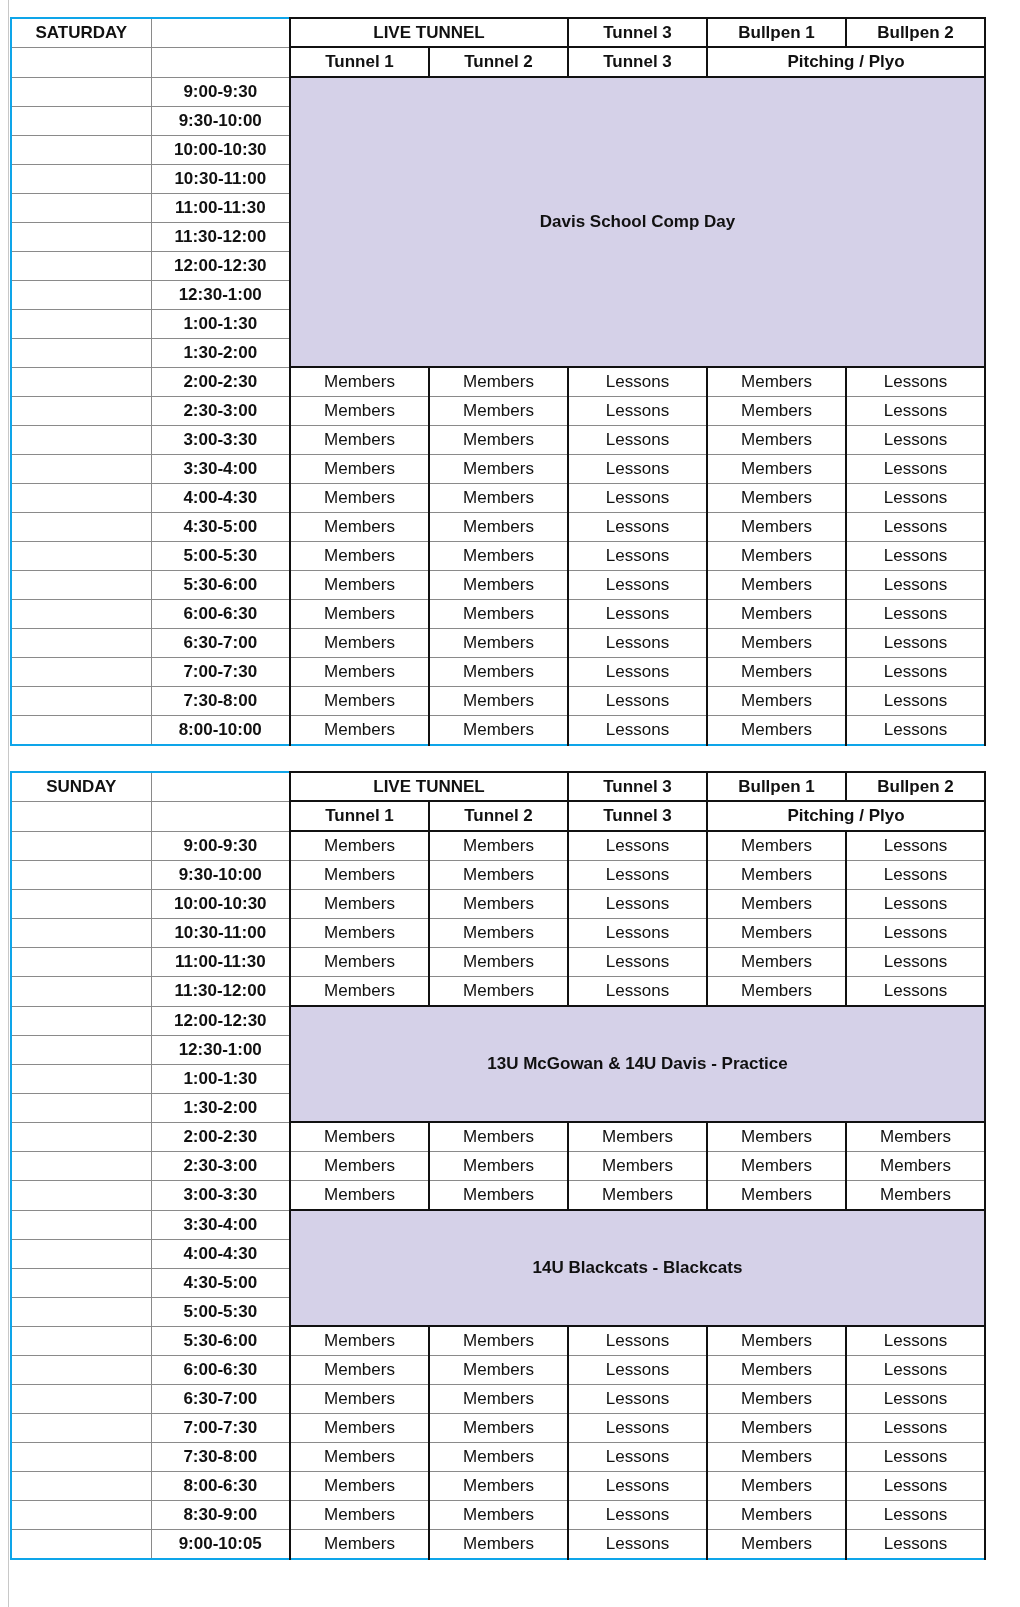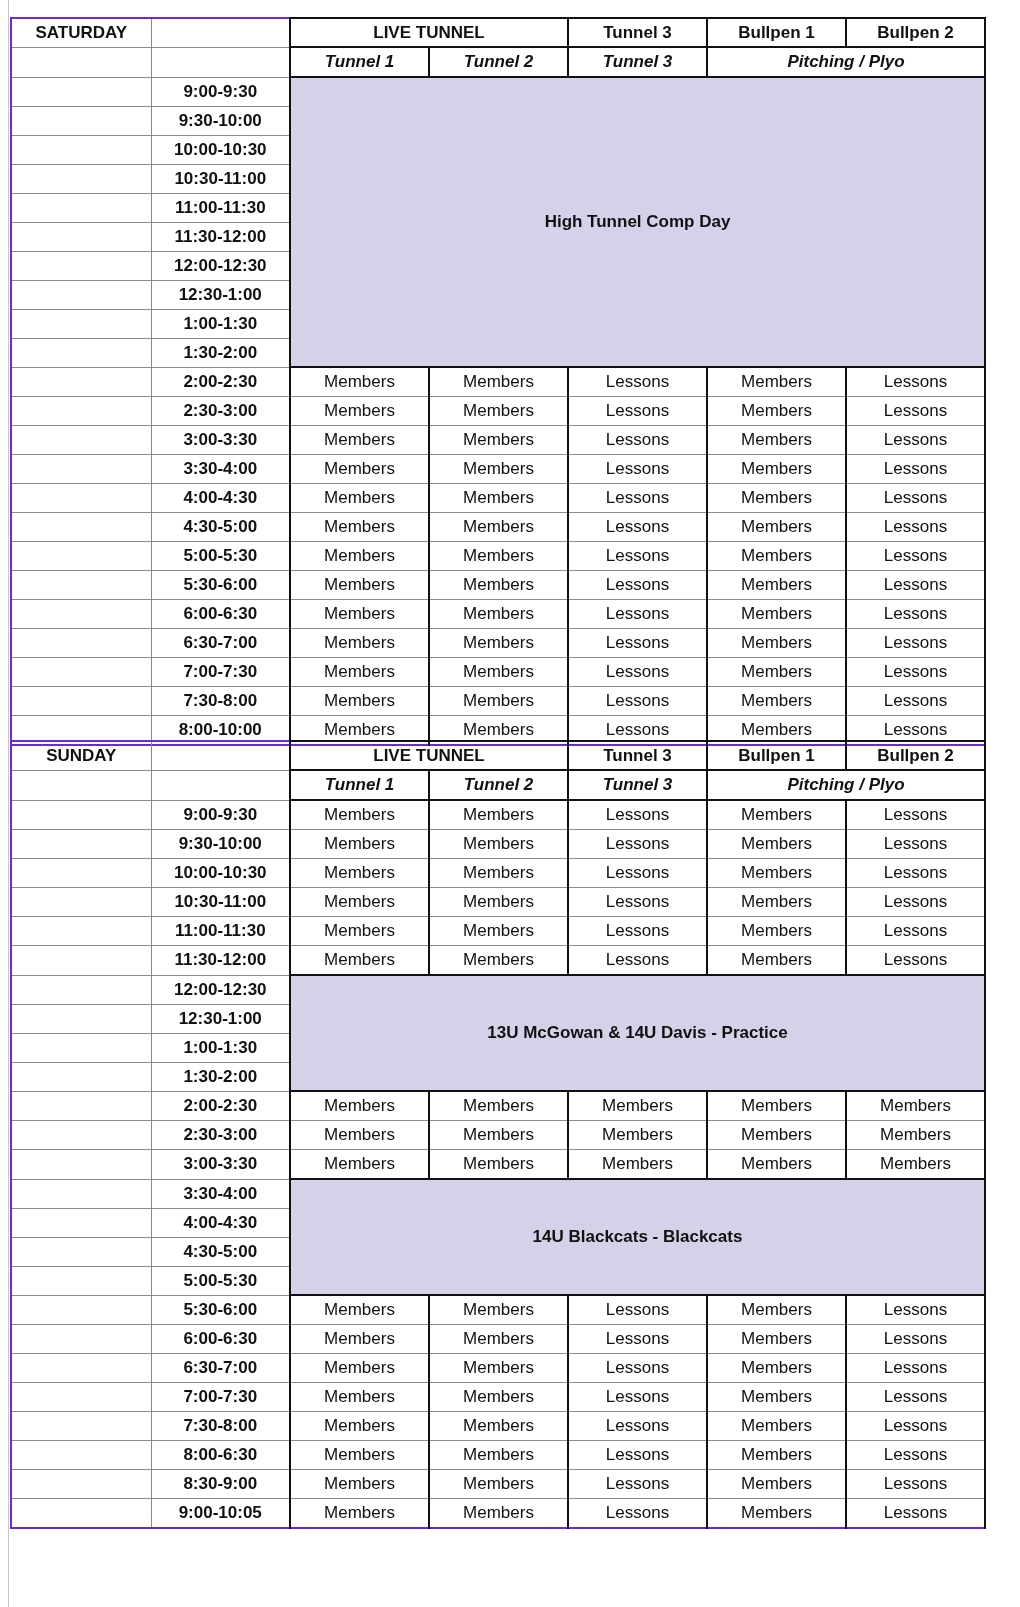--- a/index.html
+++ b/index.html
@@ -5,30 +5,30 @@
   html, body { margin:0; padding:0; background:#ffffff; }
   body { width:1020px; height:1607px; position:relative; overflow:hidden;
          font-family:"Liberation Sans", sans-serif; color:#111; }
   .edge-line { position:absolute; left:8px; top:0; width:1px; height:1607px; background:#c8c8c8; }
   .sched { position:absolute; left:10px; border-collapse:collapse; table-layout:fixed; }
   .sched td { border:1px solid #8a8a8a; text-align:center; vertical-align:middle;
               font-size:17px; padding:0; overflow:hidden; white-space:nowrap; }
   .sched col.c0 { width:140px; } .sched col.c1 { width:139px; }
   .sched col.c2, .sched col.c3, .sched col.c4, .sched col.c5, .sched col.c6 { width:139px; }
   .sched tr.h1 td { height:27px; font-weight:bold; }
-  .sched tr.h2 td { height:28px; font-weight:bold; font-style:italic; }
+  .sched tr.h2 td { height:28px; font-weight:bold; }
   .sched tr.r td { height:28px; }
   .sched td.day { font-weight:bold; }
   .sched td.time { font-weight:bold; }
   .sched td.res { border-left:2px solid #111; border-right:2px solid #111; }
   .sched tr.h1 td.res, .sched tr.h2 td.res { border-top:2px solid #111; border-bottom:2px solid #111; }
   .sched td.block { background:#d5d1e8; font-weight:bold; border:2px solid #111; }
-  .sched { border:2px solid #6d28d9; }
+  .sched { border:2px solid #0ea5e9; }
   #sat { top:17px; }
-  #sun { top:740px;border-radius:23px; }
+  #sun { top:771px;border-radius:23px; }
 </style>
 </head>
 <body>
 
 <div class="edge-line"></div>
 
 <table class="sched" id="sat">
   <colgroup>
       <col class="c0">
       <col class="c1">
@@ -51,21 +51,21 @@
       <td></td>
       <td></td>
       <td class="res">Tunnel 1</td>
       <td class="res">Tunnel 2</td>
       <td class="res">Tunnel 3</td>
       <td class="res" colspan="2">Pitching / Plyo</td>
     </tr>
   <tr class="r">
         <td></td>
         <td class="time">9:00-9:30</td>
-        <td class="block" colspan="5" rowspan="10">High Tunnel Comp Day</td>
+        <td class="block" colspan="5" rowspan="10">Davis School Comp Day</td>
       </tr>
       <tr class="r">
         <td></td>
         <td class="time">9:30-10:00</td>
       </tr>
       <tr class="r">
         <td></td>
         <td class="time">10:00-10:30</td>
       </tr>
       <tr class="r">

